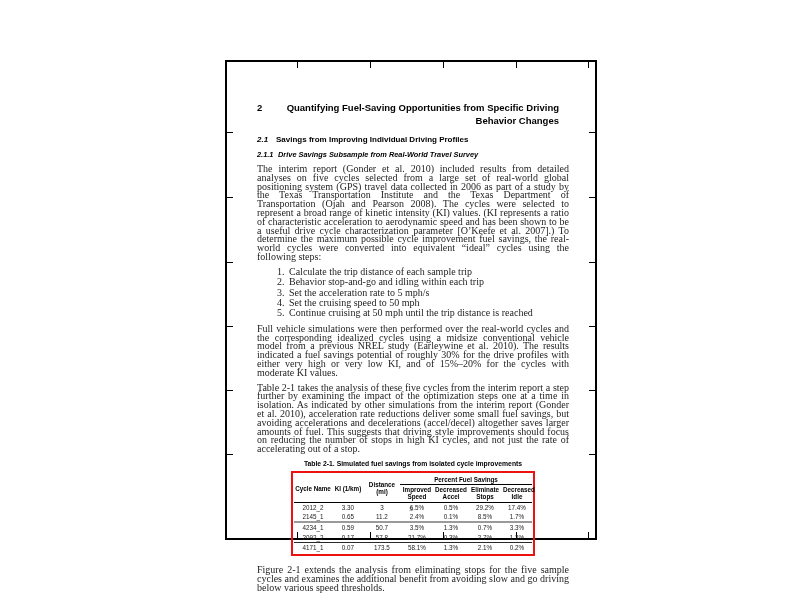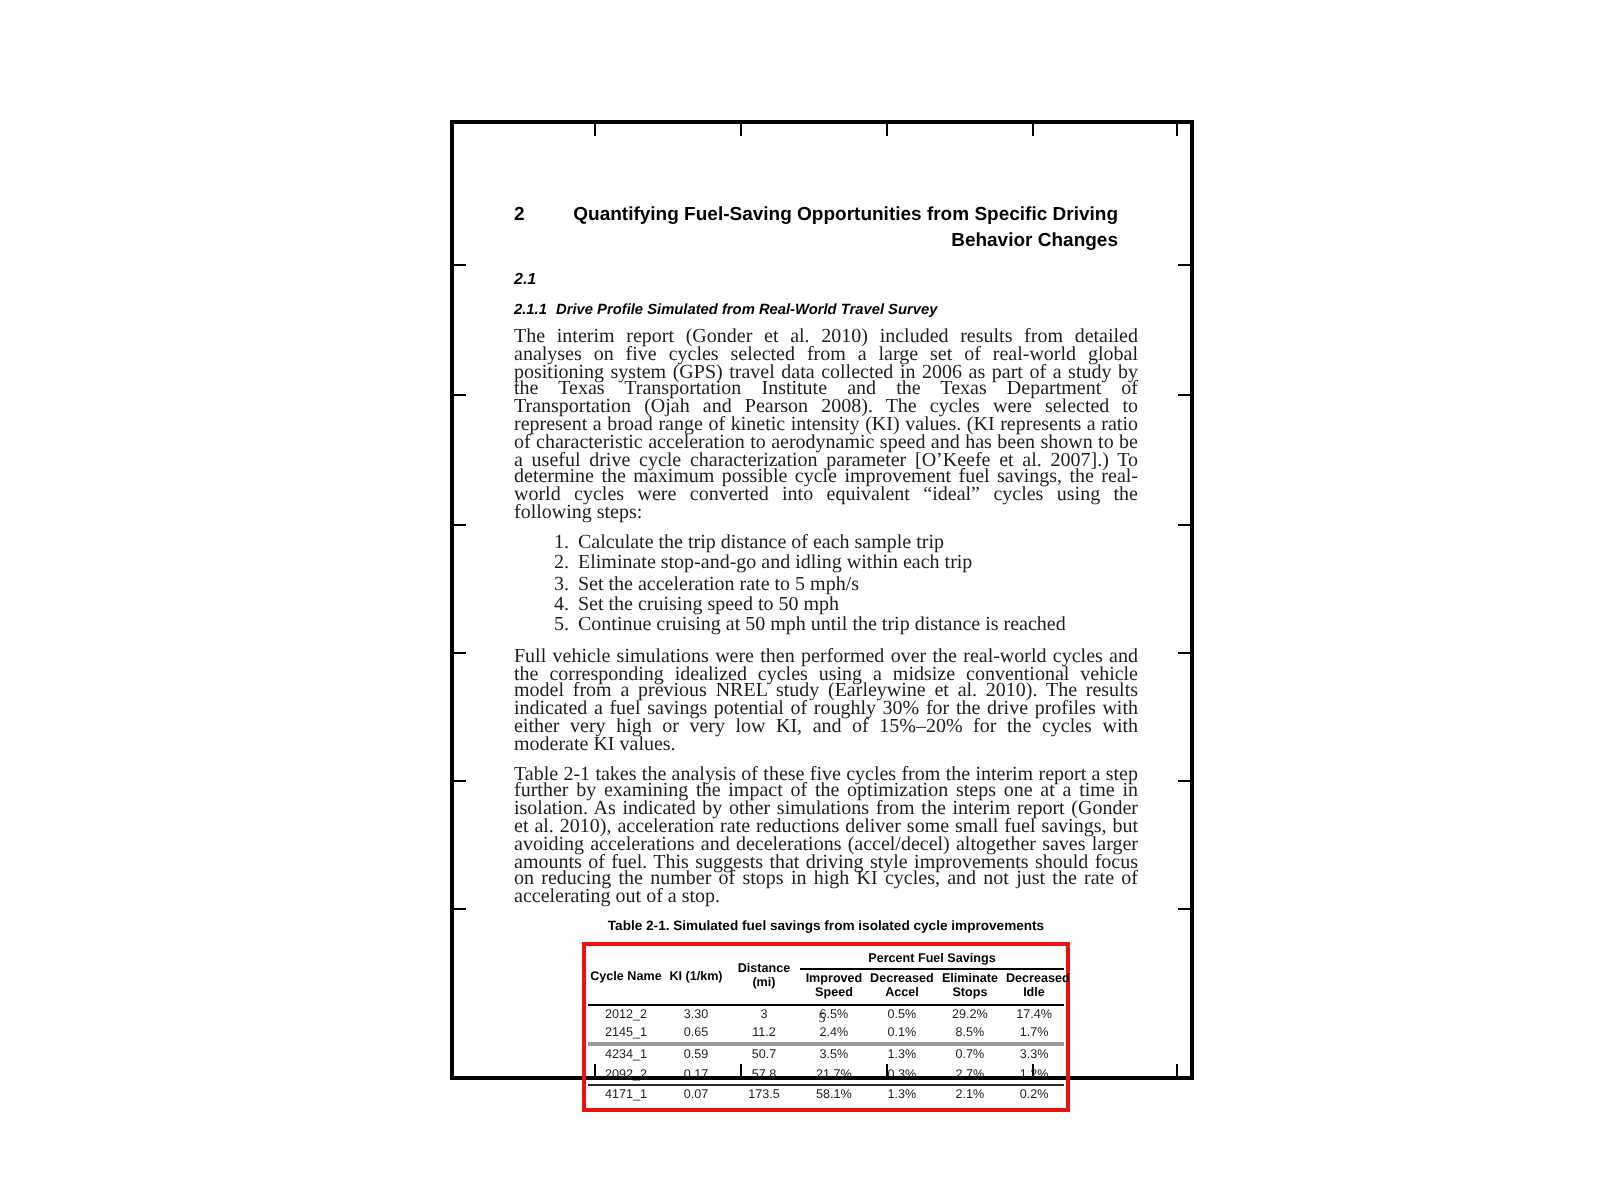--- a/index.html
+++ b/index.html
@@ -85,32 +85,33 @@
 
   <div class="content">
 
     <div class="h1">
       <span class="num">2</span>
       <span class="txt">Quantifying Fuel-Saving Opportunities from Specific Driving Behavior Changes</span>
     </div>
 
     <div class="h2">
       <span class="num">2.1</span>
+      <span class="txt">Savings from Improving Individual Driving Profiles</span>
     </div>
 
     <div class="h3">
       <span class="num">2.1.1</span>
-      <span class="txt">Drive Profile Simulated from Real-World Travel Survey</span>
+      <span class="txt">Drive Savings Subsample from Real-World Travel Survey</span>
     </div>
 
     <p class="body">The interim report (Gonder et al. 2010) included results from detailed analyses on five cycles selected from a large set of real-world global positioning system (GPS) travel data collected in 2006 as part of a study by the Texas Transportation Institute and the Texas Department of Transportation (Ojah and Pearson 2008). The cycles were selected to represent a broad range of kinetic intensity (KI) values. (KI represents a ratio of characteristic acceleration to aerodynamic speed and has been shown to be a useful drive cycle characterization parameter [O’Keefe et al. 2007].) To determine the maximum possible cycle improvement fuel savings, the real-world cycles were converted into equivalent “ideal” cycles using the following steps:</p>
 
     <ol class="steps">
         <li>Calculate the trip distance of each sample trip</li>
-        <li>Eliminate stop-and-go and idling within each trip</li>
+        <li>Behavior stop-and-go and idling within each trip</li>
         <li>Set the acceleration rate to 5 mph/s</li>
         <li>Set the cruising speed to 50 mph</li>
         <li>Continue cruising at 50 mph until the trip distance is reached</li>
       </ol>
 
     <p class="body">Full vehicle simulations were then performed over the real-world cycles and the corresponding idealized cycles using a midsize conventional vehicle model from a previous NREL study (Earleywine et al. 2010). The results indicated a fuel savings potential of roughly 30% for the drive profiles with either very high or very low KI, and of 15%–20% for the cycles with moderate KI values.</p>
 
     <p class="body">Table 2-1 takes the analysis of these five cycles from the interim report a step further by examining the impact of the optimization steps one at a time in isolation. As indicated by other simulations from the interim report (Gonder et al. 2010), acceleration rate reductions deliver some small fuel savings, but avoiding accelerations and decelerations (accel/decel) altogether saves larger amounts of fuel. This suggests that driving style improvements should focus on reducing the number of stops in high KI cycles, and not just the rate of accelerating out of a stop.</p>
 
     <div class="table-block">
@@ -184,17 +185,18 @@
                 <td>58.1%</td>
                 <td>1.3%</td>
                 <td>2.1%</td>
                 <td>0.2%</td>
               </tr>
             </tbody>
         </table>
       </div>
     </div>
 
+    <p class="body">Figure 2-1 extends the analysis from eliminating stops for the five sample cycles and examines the additional benefit from avoiding slow and go driving below various speed thresholds.</p>
 
   </div>
 
   <div class="page-number">5</div>
 </div>
 
 </body></html>

